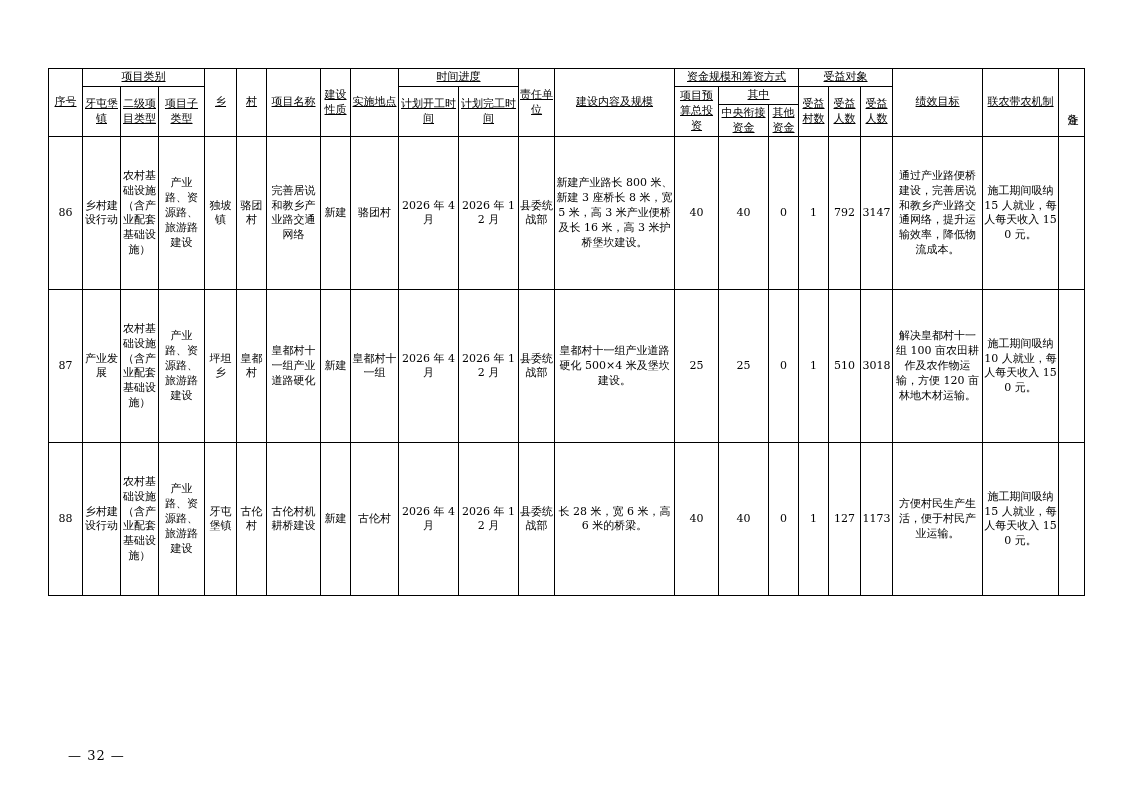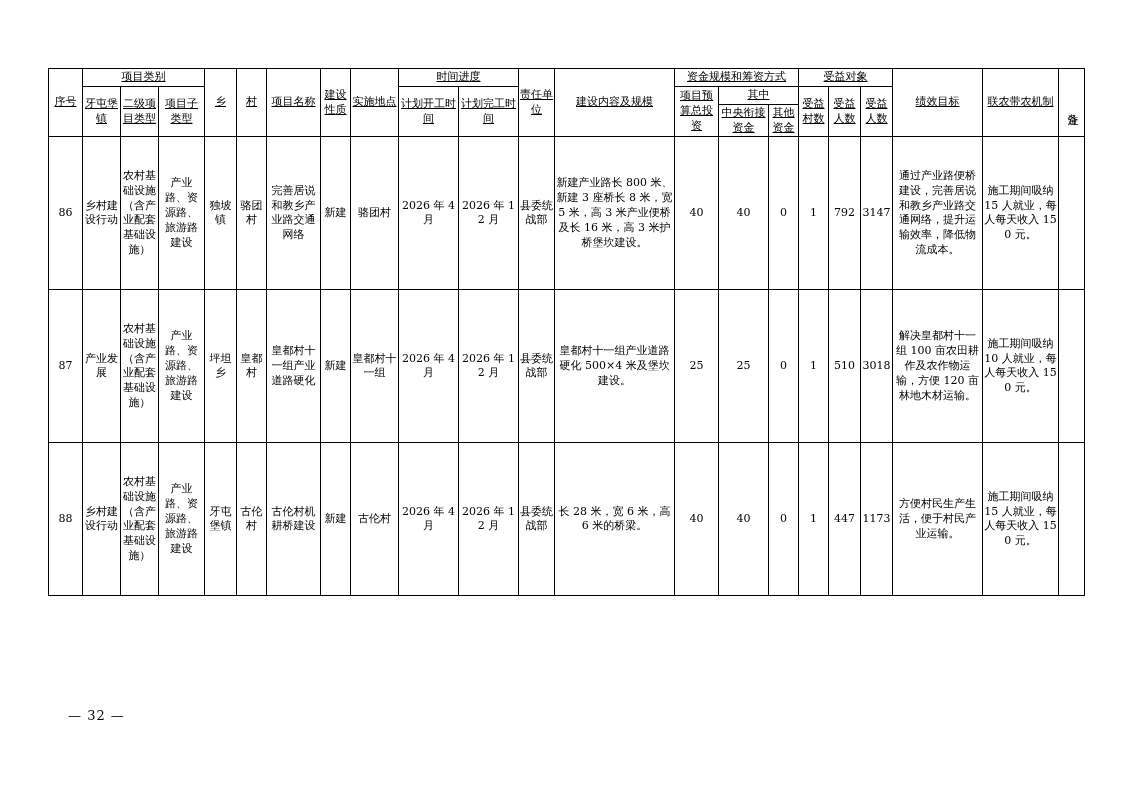--- a/index.html
+++ b/index.html
@@ -60,21 +60,21 @@
   .desc {
     text-align: justify;
     text-align-last: center;
     font-size: 11px;
     line-height: 1.5;
     padding: 4px 5px;
   }
   .footer {
     position: absolute;
     left: 68px;
-    top: 708px;
+    top: 748px;
     font-size: 13px;
     letter-spacing: 1px;
   }
   .row-tall td { height: 150px; }
 </style>
 </head>
 <body>
 
 <div class="page">
 
@@ -198,21 +198,21 @@
         <td>新建</td>
         <td>古伦村</td>
         <td>2026 年 4 月</td>
         <td>2026 年 12 月</td>
         <td>县委统战部</td>
         <td class="desc">长 28 米，宽 6 米，高 6 米的桥梁。</td>
         <td class="num">40</td>
         <td class="num">40</td>
         <td class="num">0</td>
         <td class="num">1</td>
-        <td class="num">447</td>
+        <td class="num">127</td>
         <td class="num">1173</td>
         <td class="desc">方便村民生产生活，便于村民产业运输。</td>
         <td class="desc">施工期间吸纳 15 人就业，每人每天收入 150 元。</td>
         <td></td>
       </tr>
     </tbody>
   </table>
 
   <div class="footer">— 32 —</div>
 

